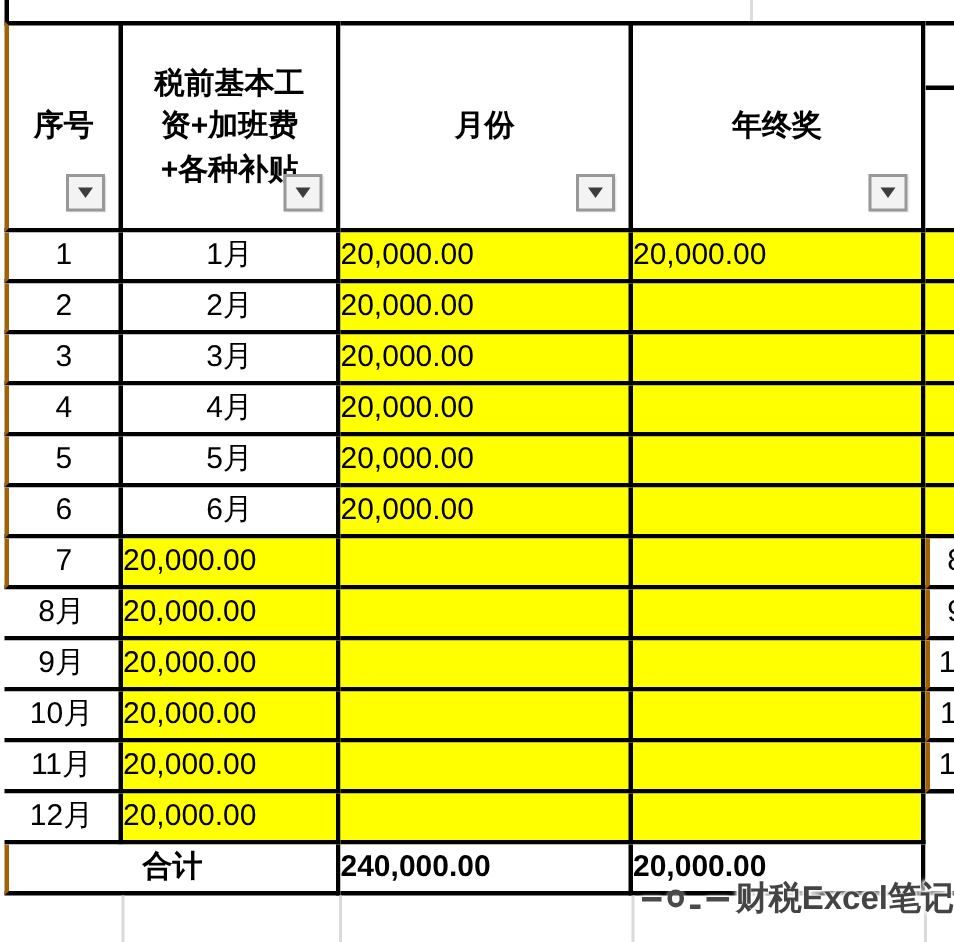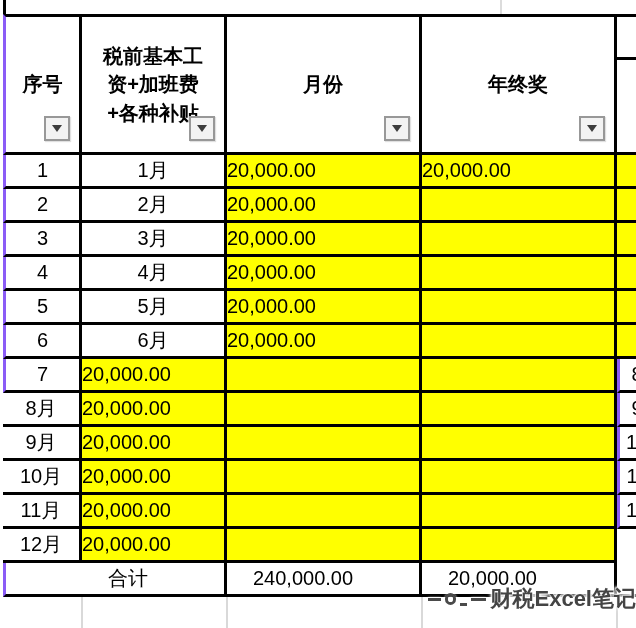--- a/index.html
+++ b/index.html
@@ -19,26 +19,26 @@
     display:grid;
     grid-template-columns:79px 145px 195px 195px 40px;
     grid-template-rows:141px repeat(13,34px);
   }
   .cell{
     box-sizing:border-box;position:relative;overflow:hidden;
     border-right:3px solid #000;border-bottom:3px solid #000;
     background:#fff;display:flex;align-items:center;
     font-size:20px;line-height:31px;
   }
-  .cell.first{border-left:3px solid #8b5cf6;}
+  .cell.first{border-left:3px solid #a16207;}
   .cell.top{border-top:3px solid #000;}
   .cell.yellow{background:#FFFF00;}
   .cell.center{justify-content:center;}
   .cell.right{padding-right:7px;}
-  .cell.bold{font-weight:normal;padding-left:26px;}
+  .cell.bold{font-weight:bold;}
 
   .hdr{font-weight:bold;justify-content:center;}
   .hdr .label{text-align:center;line-height:1.42;padding:0 12px;font-size:20px;}
 
   .filter-btn{
     position:absolute;right:9px;bottom:11px;width:26px;height:25px;
     box-sizing:border-box;background:#f3f3f3;border:2px solid #989898;
     display:flex;align-items:center;justify-content:center;
     box-shadow:1px 1px 1px rgba(0,0,0,0.12);cursor:pointer;
   }

